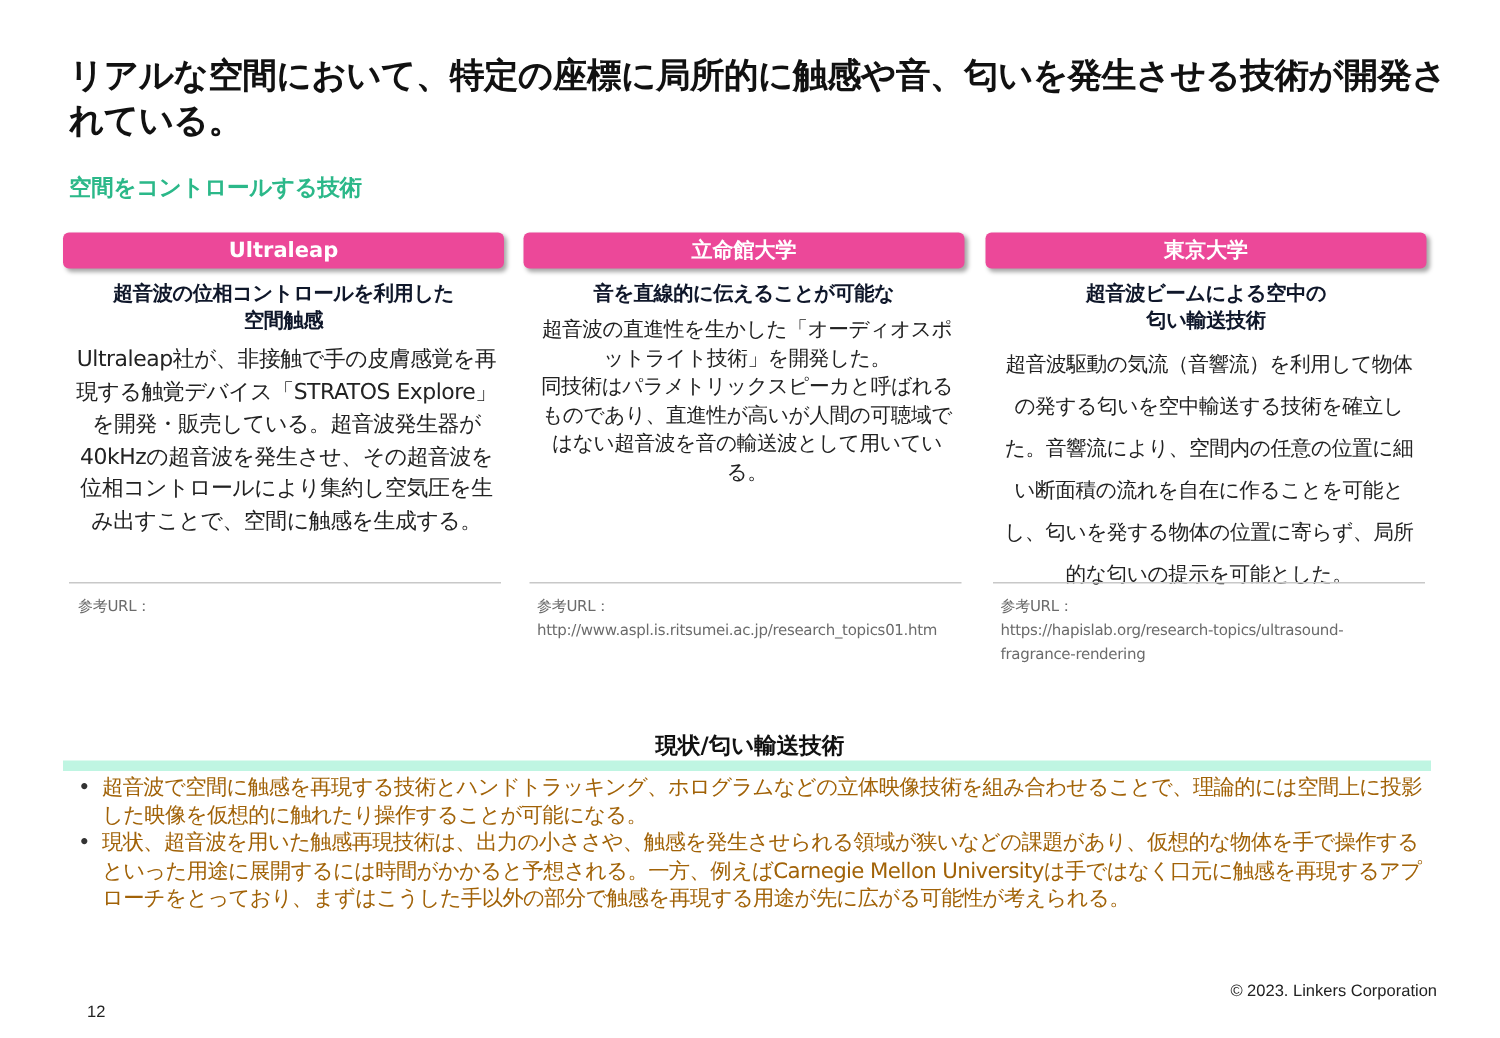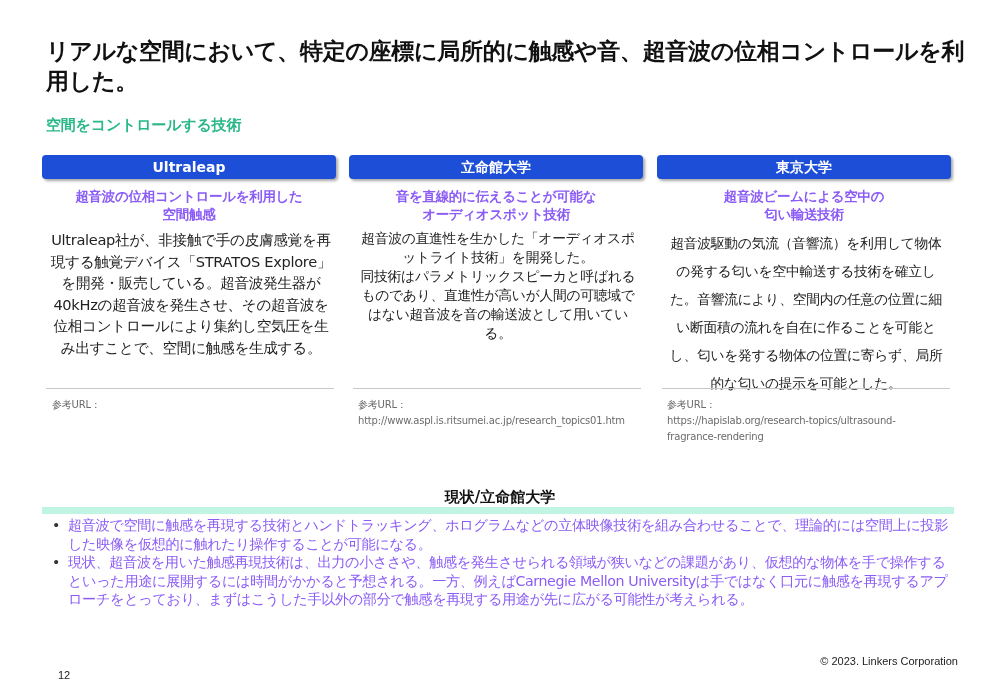--- a/index.html
+++ b/index.html
@@ -35,33 +35,33 @@
       color: #2bb889;
       letter-spacing: -0.2px;
     }
     .col {
       position: absolute;
       top: 155px;
       width: 294px;
     }
     .col-header {
       height: 24px;
-      background: #1d4ed8;
+      background: #ec4899;
       border-radius: 4px;
       box-shadow: 2px 2px 3px rgba(0,0,0,0.35);
       color: #ffffff;
       font-weight: bold;
       font-size: 14px;
       line-height: 24px;
       text-align: center;
     }
     .col-sub {
       margin-top: 8px;
       text-align: center;
-      color: #8b5cf6;
+      color: #0f172a;
       font-weight: bold;
       font-size: 13.5px;
       line-height: 18px;
       letter-spacing: -0.3px;
     }
     .col-body {
       margin-top: 6px;
       padding-left: 8px;
       padding-right: 4px;
       font-size: 14.2px;
@@ -107,21 +107,21 @@
     .bullets {
       position: absolute;
       left: 52px;
       top: 516px;
       width: 900px;
       margin: 0;
       padding: 0;
       list-style: none;
       font-size: 14.2px;
       line-height: 18.5px;
-      color: #8b5cf6;
+      color: #a16207;
       letter-spacing: -0.4px;
     }
     .bullets li {
       position: relative;
       padding-left: 16px;
     }
     .bullets li::before {
       content: "•";
       position: absolute;
       left: 0;
@@ -141,41 +141,40 @@
       right: 42px;
       top: 655px;
       font-size: 11px;
       font-family: "Liberation Sans", sans-serif;
       color: #222;
     }
   </style>
 </head>
 <body>
 
-<div class="title">リアルな空間において、特定の座標に局所的に触感や音、超音波の位相コントロールを利用した。</div>
+<div class="title">リアルな空間において、特定の座標に局所的に触感や音、匂いを発生させる技術が開発されている。</div>
 <div class="subtitle">空間をコントロールする技術</div>
 
 <div class="col" style="left:42px;">
   <div class="col-header">Ultraleap</div>
   <div class="col-sub">
     <div>超音波の位相コントロールを利用した</div>
     <div>空間触感</div>
   </div>
   <div class="col-body" style="font-size:14.6px; line-height:21.5px;">Ultraleap社が、非接触で手の皮膚感覚を再現する触覚デバイス「STRATOS Explore」を開発・販売している。超音波発生器が40kHzの超音波を発生させ、その超音波を位相コントロールにより集約し空気圧を生み出すことで、空間に触感を生成する。</div>
 </div>
 <div class="col-divider" style="left:46px;"></div>
 <div class="ref" style="left:52px; width:285px;">
   <div>参考URL：</div>
 </div>
 
 <div class="col" style="left:349px;">
   <div class="col-header">立命館大学</div>
   <div class="col-sub">
     <div>音を直線的に伝えることが可能な</div>
-    <div>オーディオスポット技術</div>
   </div>
   <div class="col-body" style="white-space:pre-line; font-size:13.8px; line-height:19px;">超音波の直進性を生かした「オーディオスポットライト技術」を開発した。
 同技術はパラメトリックスピーカと呼ばれるものであり、直進性が高いが人間の可聴域ではない超音波を音の輸送波として用いている。</div>
 </div>
 <div class="col-divider" style="left:353px;"></div>
 <div class="ref" style="left:358px; width:282px; word-break:break-all;">
   <div>参考URL：</div>
   <div>http://www.aspl.is.ritsumei.ac.jp/research_topics01.htm</div>
 </div>
 
@@ -188,21 +187,21 @@
   <div class="col-body" style="font-size:13.8px; line-height:28px;">超音波駆動の気流（音響流）を利用して物体の発する匂いを空中輸送する技術を確立した。音響流により、空間内の任意の位置に細い断面積の流れを自在に作ることを可能とし、匂いを発する物体の位置に寄らず、局所的な匂いの提示を可能とした。</div>
 </div>
 <div class="col-divider" style="left:662px;"></div>
 <div class="ref" style="left:667px; width:260px;">
   <div>参考URL：</div>
   <div>
     <span style="display:block; width:250px; word-break:break-word;">https://hapislab.org/research-topics/ultrasound-fragrance-rendering</span>
   </div>
 </div>
 
-<div class="outlook-title">現状/立命館大学</div>
+<div class="outlook-title">現状/匂い輸送技術</div>
 <div class="outlook-bar"></div>
 <ul class="bullets">
   <li>超音波で空間に触感を再現する技術とハンドトラッキング、ホログラムなどの立体映像技術を組み合わせることで、理論的には空間上に投影した映像を仮想的に触れたり操作することが可能になる。</li>
   <li>現状、超音波を用いた触感再現技術は、出力の小ささや、触感を発生させられる領域が狭いなどの課題があり、仮想的な物体を手で操作するといった用途に展開するには時間がかかると予想される。一方、例えばCarnegie Mellon Universityは手ではなく口元に触感を再現するアプローチをとっており、まずはこうした手以外の部分で触感を再現する用途が先に広がる可能性が考えられる。</li>
 </ul>
 
 <div class="footer-page">12</div>
 <div class="footer-copy">© 2023. Linkers Corporation</div>
 
 </body></html>

